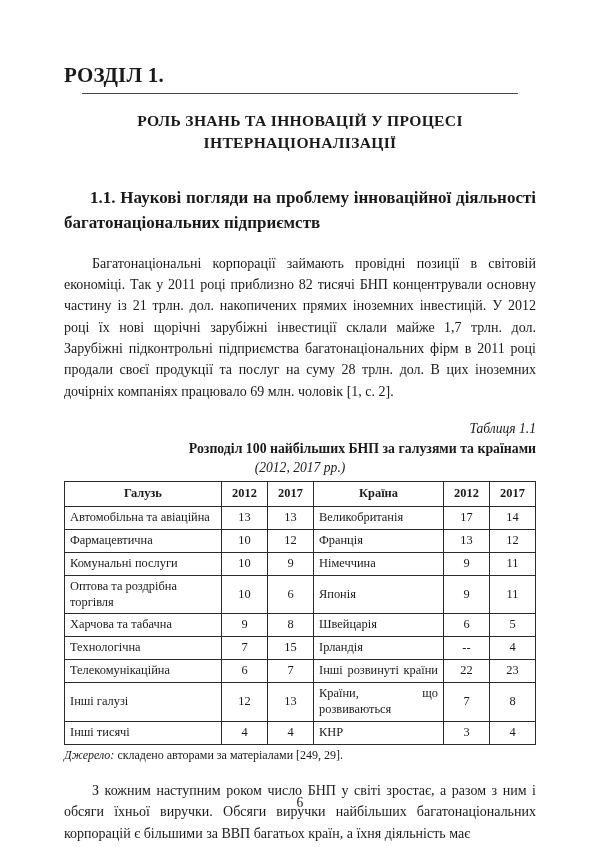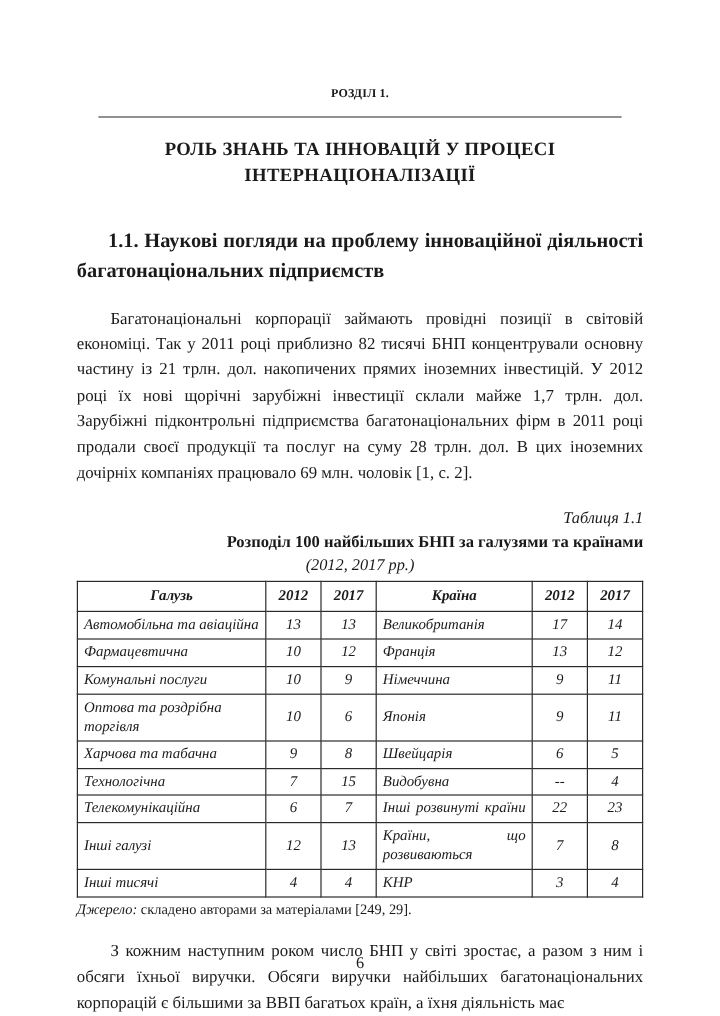--- a/index.html
+++ b/index.html
@@ -18,25 +18,24 @@
   .page {
     width: 600px;
     height: 847px;
     box-sizing: border-box;
     padding: 62px 64px 0 64px;
     position: relative;
   }
 
   
   .chapter-no {
-    text-align: center;
-    font-size: 10px;
+    font-size: 21px;
     letter-spacing: 0.2px;
     line-height: 1.25;
-    margin: 11px;
+    margin: 0;
   }
   .chapter-rule {
     border: 0;
     border-top: 1.1px solid #4a4a4a;
     margin: 5px 18px 9px 18px;
   }
   .chapter-title {
     text-align: center;
     font-size: 15.6px;
     font-weight: bold;
@@ -90,21 +89,20 @@
     line-height: 1.3;
     font-style: italic;
   }
 
   
   table.data {
     border-collapse: collapse;
     width: 471px;
     margin: 5px 0 0 0;
     table-layout: fixed;
-    font-style: italic;
   }
   table.data th,
   table.data td {
     border: 1px solid #2b2b2b;
     font-size: 12.4px;
     padding: 3px 5px;
     line-height: 1.28;
     vertical-align: middle;
   }
   table.data th {
@@ -229,21 +227,21 @@
           <td class="num">9</td>
           <td class="num">8</td>
           <td class="label">Швейцарія</td>
           <td class="num">6</td>
           <td class="num">5</td>
         </tr>
         <tr>
           <td class="label">Технологічна</td>
           <td class="num">7</td>
           <td class="num">15</td>
-          <td class="label">Видобувна</td>
+          <td class="label">Ірландія</td>
           <td class="num">--</td>
           <td class="num">4</td>
         </tr>
         <tr>
           <td class="label">Телекомунікаційна</td>
           <td class="num">6</td>
           <td class="num">7</td>
           <td class="label just">Інші розвинуті країни</td>
           <td class="num">22</td>
           <td class="num">23</td>

